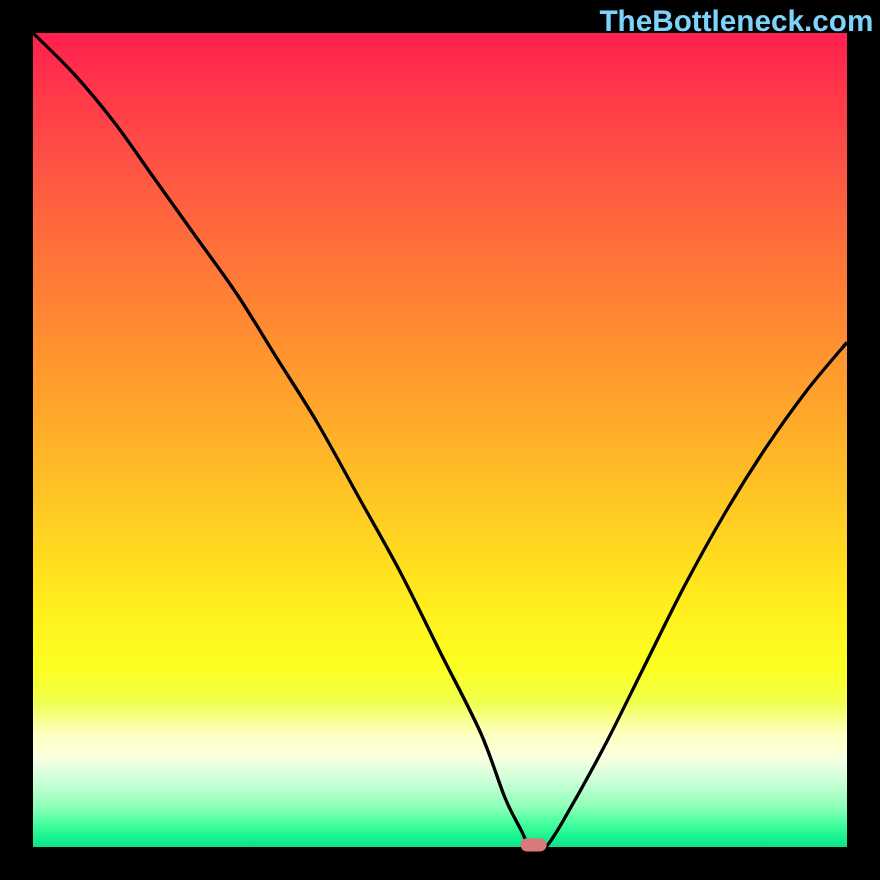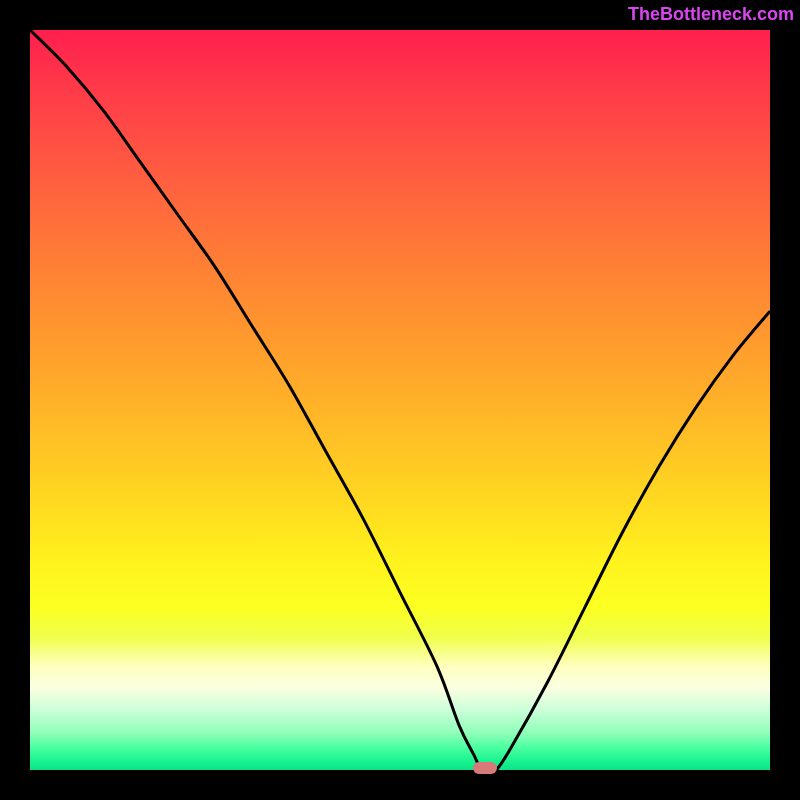--- a/index.html
+++ b/index.html
@@ -13,23 +13,23 @@
   .container {
     position: relative;
     width: 800px;
     height: 800px;
     background: black;
   }
   .watermark {
     position: absolute;
     top: 4px;
     right: 6px;
-    color: #d946ef;
+    color: #7dd3fc;
     font-family: Arial, sans-serif;
-    font-size: 18px;
+    font-size: 27px;
     font-weight: bold;
     z-index: 10;
   }
   .plot-area {
     position: absolute;
     left: 30px;
     top: 30px;
     width: 740px;
     height: 740px;
   }

